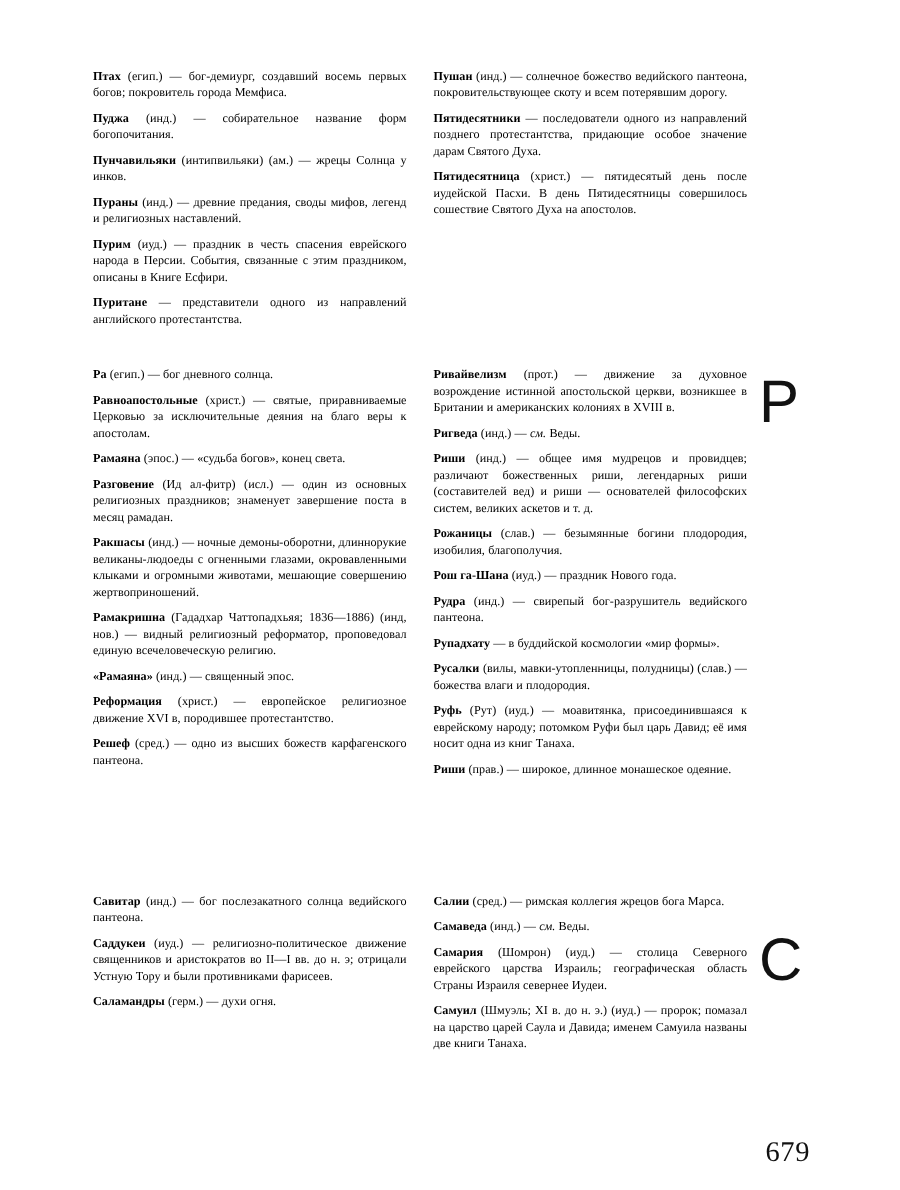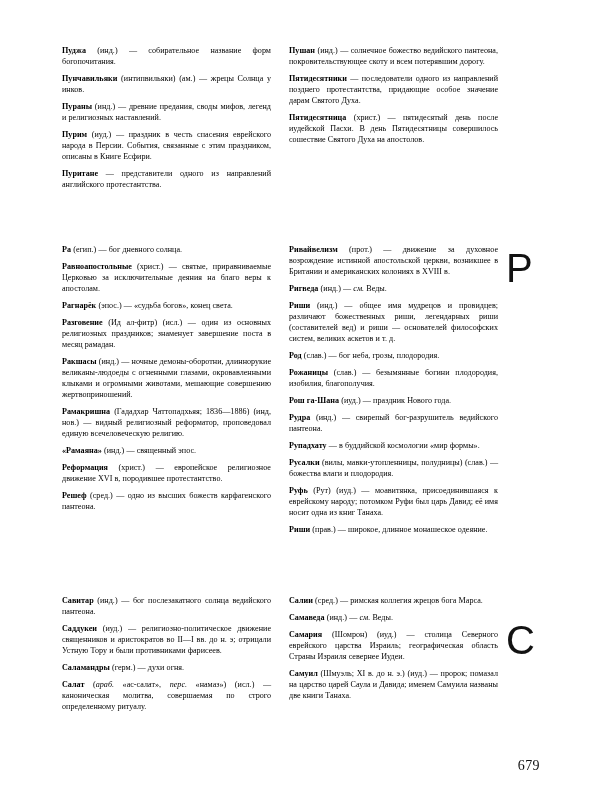--- a/index.html
+++ b/index.html
@@ -65,84 +65,83 @@
     color: #121212;
     font-weight: 400;
   }
   .letter-r { left: 506px; top: 248px; }
   .letter-s { left: 506px; top: 620px; }
 
   .folio {
     position: absolute;
     right: 60px;
     top: 758px;
-    font-size: 14px;
+    font-size: 19px;
     font-family: "Liberation Serif", "DejaVu Serif", serif;
     color: #111;
     letter-spacing: 0.4px;
   }
 </style>
 </head>
 <body>
 
 <div class="page">
 
   <div class="section section-r1">
     <div class="columns">
       <div class="col">
+        <p class="entry"><span class="hw">Птах</span><span> (егип.) — бог-демиург, создавший восемь первых богов; покровитель города Мемфиса.</span></p>
         <p class="entry"><span class="hw">Пуджа</span><span> (инд.) — собирательное название форм богопочитания.</span></p>
         <p class="entry"><span class="hw">Пунчавильяки</span><span> (интипвильяки) (ам.) — жрецы Солнца у инков.</span></p>
         <p class="entry"><span class="hw">Пураны</span><span> (инд.) — древние предания, своды мифов, легенд и религиозных наставлений.</span></p>
         <p class="entry"><span class="hw">Пурим</span><span> (иуд.) — праздник в честь спасения еврейского народа в Персии. События, связанные с этим праздником, описаны в Книге Есфири.</span></p>
         <p class="entry"><span class="hw">Пуритане</span><span> — представители одного из направлений английского протестантства.</span></p>
       </div>
       <div class="col">
         <p class="entry"><span class="hw">Пушан</span><span> (инд.) — солнечное божество ведийского пантеона, покровительствующее скоту и всем потерявшим дорогу.</span></p>
         <p class="entry"><span class="hw">Пятидесятники</span><span> — последователи одного из направлений позднего протестантства, придающие особое значение дарам Святого Духа.</span></p>
         <p class="entry"><span class="hw">Пятидесятница</span><span> (христ.) — пятидесятый день после иудейской Пасхи. В день Пятидесятницы совершилось сошествие Святого Духа на апостолов.</span></p>
       </div>
     </div>
   </div>
 
   <div class="section section-r2">
     <div class="columns">
       <div class="col">
         <p class="entry"><span class="hw">Ра</span><span> (егип.) — бог дневного солнца.</span></p>
         <p class="entry"><span class="hw">Равноапостольные</span><span> (христ.) — святые, приравниваемые Церковью за исключительные деяния на благо веры к апостолам.</span></p>
-        <p class="entry"><span class="hw">Рагнарёк</span><span> (эпос.) — «судьба богов», конец света.</span></p>
+        <p class="entry"><span class="hw">Рамаяна</span><span> (эпос.) — «судьба богов», конец света.</span></p>
         <p class="entry"><span class="hw">Разговение</span><span> (Ид ал-фитр) (исл.) — один из основных религиозных праздников; знаменует завершение поста в месяц рамадан.</span></p>
         <p class="entry"><span class="hw">Ракшасы</span><span> (инд.) — ночные демоны-оборотни, длиннорукие великаны-людоеды с огненными глазами, окровавленными клыками и огромными животами, мешающие совершению жертвоприношений.</span></p>
         <p class="entry"><span class="hw">Рамакришна</span><span> (Гададхар Чаттопадхьяя; 1836—1886) (инд, нов.) — видный религиозный реформатор, проповедовал единую всечеловеческую религию.</span></p>
         <p class="entry"><span class="hw">«Рамаяна»</span><span> (инд.) — священный эпос.</span></p>
         <p class="entry"><span class="hw">Реформация</span><span> (христ.) — европейское религиозное движение XVI в, породившее протестантство.</span></p>
         <p class="entry"><span class="hw">Решеф</span><span> (сред.) — одно из высших божеств карфагенского пантеона.</span></p>
       </div>
       <div class="col">
         <p class="entry"><span class="hw">Ривайвелизм</span><span> (прот.) — движение за духовное возрождение истинной апостольской церкви, возникшее в Британии и американских колониях в XVIII в.</span></p>
         <p class="entry"><span class="hw">Ригведа</span><span> (инд.) — </span><span class="it">см.</span><span> Веды.</span></p>
         <p class="entry"><span class="hw">Риши</span><span> (инд.) — общее имя мудрецов и провидцев; различают божественных риши, легендарных риши (составителей вед) и риши — основателей философских систем, великих аскетов и т. д.</span></p>
-        <p class="entry"><span class="hw">Род</span><span> (слав.) — бог неба, грозы, плодородия.</span></p>
         <p class="entry"><span class="hw">Рожаницы</span><span> (слав.) — безымянные богини плодородия, изобилия, благополучия.</span></p>
         <p class="entry"><span class="hw">Рош га-Шана</span><span> (иуд.) — праздник Нового года.</span></p>
         <p class="entry"><span class="hw">Рудра</span><span> (инд.) — свирепый бог-разрушитель ведийского пантеона.</span></p>
         <p class="entry"><span class="hw">Рупадхату</span><span> — в буддийской космологии «мир формы».</span></p>
         <p class="entry"><span class="hw">Русалки</span><span> (вилы, мавки-утопленницы, полудницы) (слав.) — божества влаги и плодородия.</span></p>
         <p class="entry"><span class="hw">Руфь</span><span> (Рут) (иуд.) — моавитянка, присоединившаяся к еврейскому народу; потомком Руфи был царь Давид; её имя носит одна из книг Танаха.</span></p>
         <p class="entry"><span class="hw">Риши</span><span> (прав.) — широкое, длинное монашеское одеяние.</span></p>
       </div>
     </div>
   </div>
 
   <div class="section section-s">
     <div class="columns">
       <div class="col">
         <p class="entry"><span class="hw">Савитар</span><span> (инд.) — бог послезакатного солнца ведийского пантеона.</span></p>
         <p class="entry"><span class="hw">Саддукеи</span><span> (иуд.) — религиозно-политическое движение священников и аристократов во II—I вв. до н. э; отрицали Устную Тору и были противниками фарисеев.</span></p>
         <p class="entry"><span class="hw">Саламандры</span><span> (герм.) — духи огня.</span></p>
-        <p class="entry"><span class="hw">Салат</span><span> (</span><span class="it">араб.</span><span> «ас-салат», </span><span class="it">перс.</span><span> «намаз») (исл.) — каноническая молитва, совершаемая по строго определенному ритуалу.</span></p>
       </div>
       <div class="col">
         <p class="entry"><span class="hw">Салии</span><span> (сред.) — римская коллегия жрецов бога Марса.</span></p>
         <p class="entry"><span class="hw">Самаведа</span><span> (инд.) — </span><span class="it">см.</span><span> Веды.</span></p>
         <p class="entry"><span class="hw">Самария</span><span> (Шомрон) (иуд.) — столица Северного еврейского царства Израиль; географическая область Страны Израиля севернее Иудеи.</span></p>
         <p class="entry"><span class="hw">Самуил</span><span> (Шмуэль; XI в. до н. э.) (иуд.) — пророк; помазал на царство царей Саула и Давида; именем Самуила названы две книги Танаха.</span></p>
       </div>
     </div>
   </div>
 

